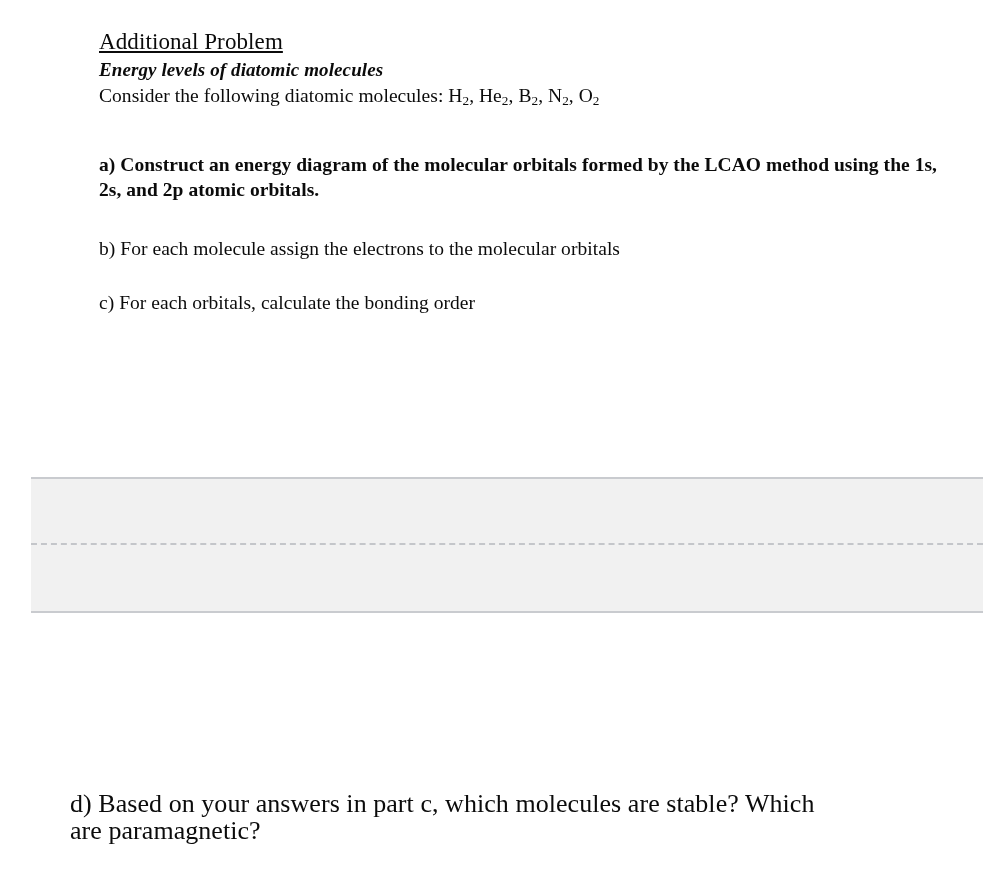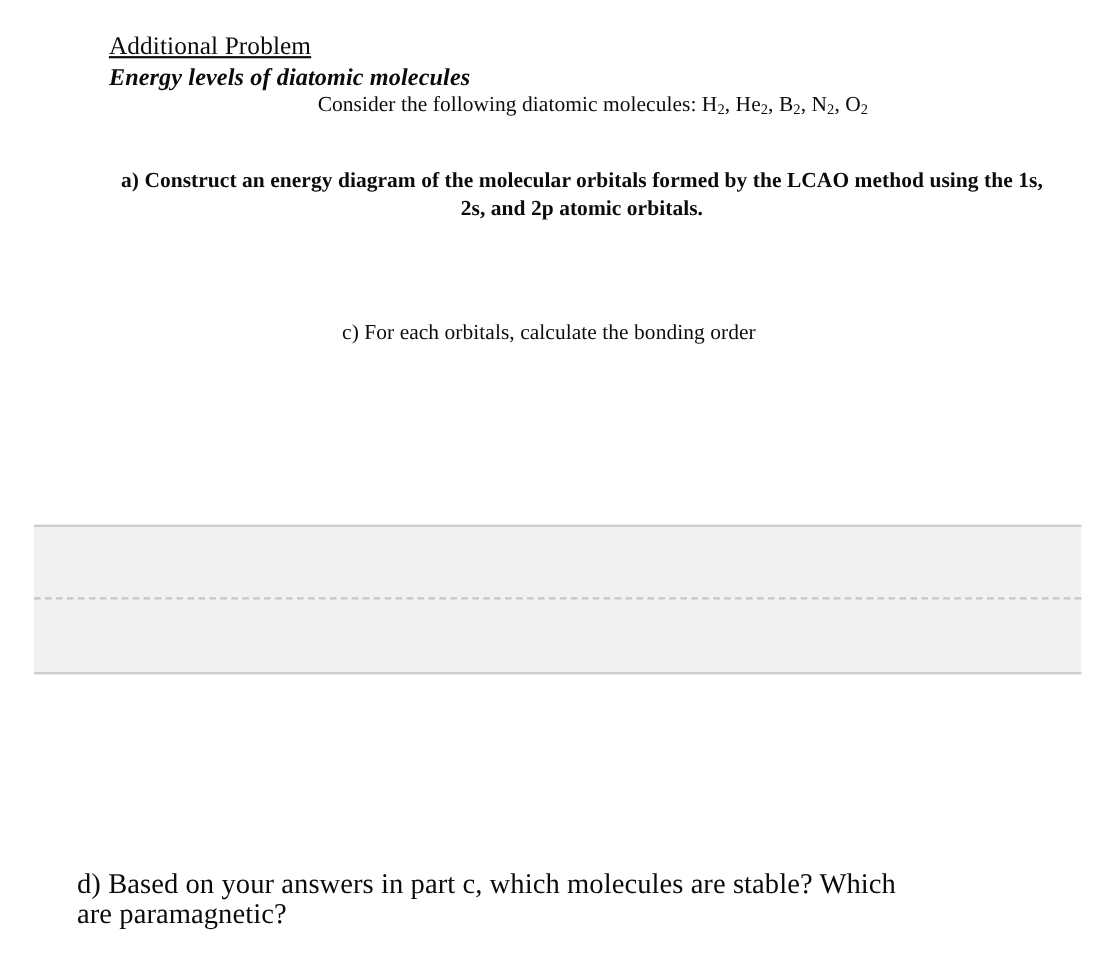--- a/index.html
+++ b/index.html
@@ -36,34 +36,33 @@
     font-size: 23px;
     line-height: 28px;
     font-weight: normal;
     text-decoration: underline;
     text-underline-offset: 2px;
     margin: 0;
     letter-spacing: .1px;
   }
 
   .problem-subtitle {
-    font-size: 22px;
+    font-size: 19px;
     line-height: 24px;
     font-weight: bold;
     font-style: italic;
     margin: 2px 0 0 0;
     letter-spacing: .1px;
   }
 
   .para {
     font-size: 19.5px;
     line-height: 25px;
     margin: 0;
     letter-spacing: .05px;
-    text-align: center;
   }
 
   .lead-line {
     margin-top: 1px;
   }
 
   .part-a { position: absolute; left: 0; top: 124px; width: 860px; font-weight: bold; }
   .part-b { position: absolute; left: 0; top: 208px; width: 800px; }
   .part-c { position: absolute; left: 0; top: 262px; width: 800px; }
 
@@ -114,20 +113,21 @@
   <div class="doc-text">
 
     <h1 class="problem-title">Additional Problem</h1>
 
     <div class="problem-subtitle">Energy levels of diatomic molecules</div>
 
     <p class="para lead-line"><span>Consider the following diatomic molecules: </span><span>H<sub>2</sub></span><span>, </span><span>He<sub>2</sub></span><span>, </span><span>B<sub>2</sub></span><span>, </span><span>N<sub>2</sub></span><span>, </span><span>O<sub>2</sub></span></p>
 
     <p class="para part-a">a) Construct an energy diagram of the molecular orbitals formed by the LCAO method using the 1s, 2s, and 2p atomic orbitals.</p>
 
+    <p class="para part-b">b) For each molecule assign the electrons to the molecular orbitals</p>
 
     <p class="para part-c">c) For each orbitals, calculate the bonding order</p>
 
   </div>
 
   <div class="answer-panel">
     <div class="answer-panel-divider"></div>
   </div>
 
   <p class="part-d">d) Based on your answers in part c, which molecules are stable? Which are paramagnetic?</p>

